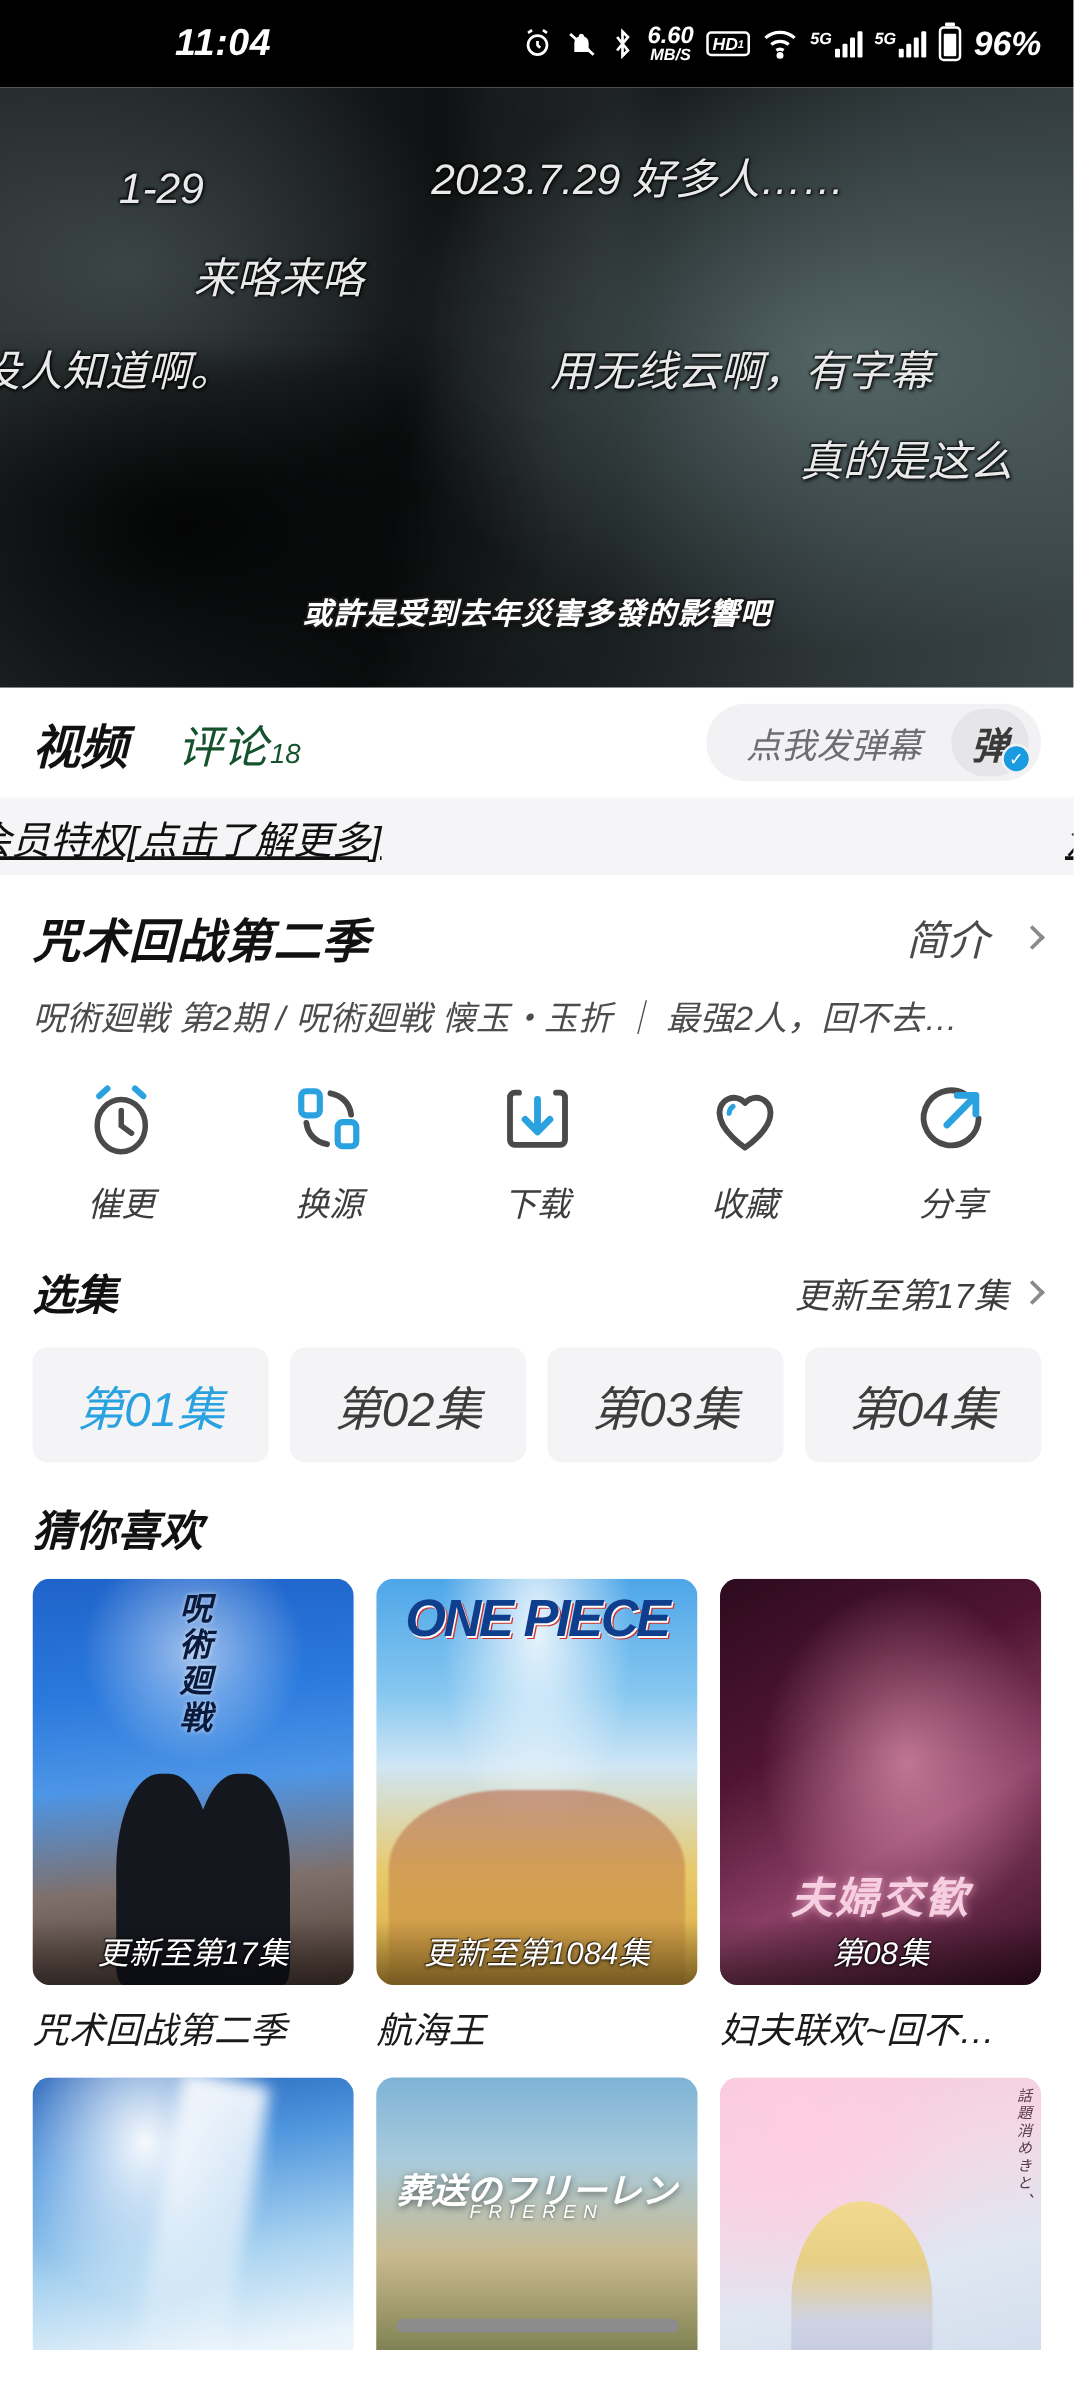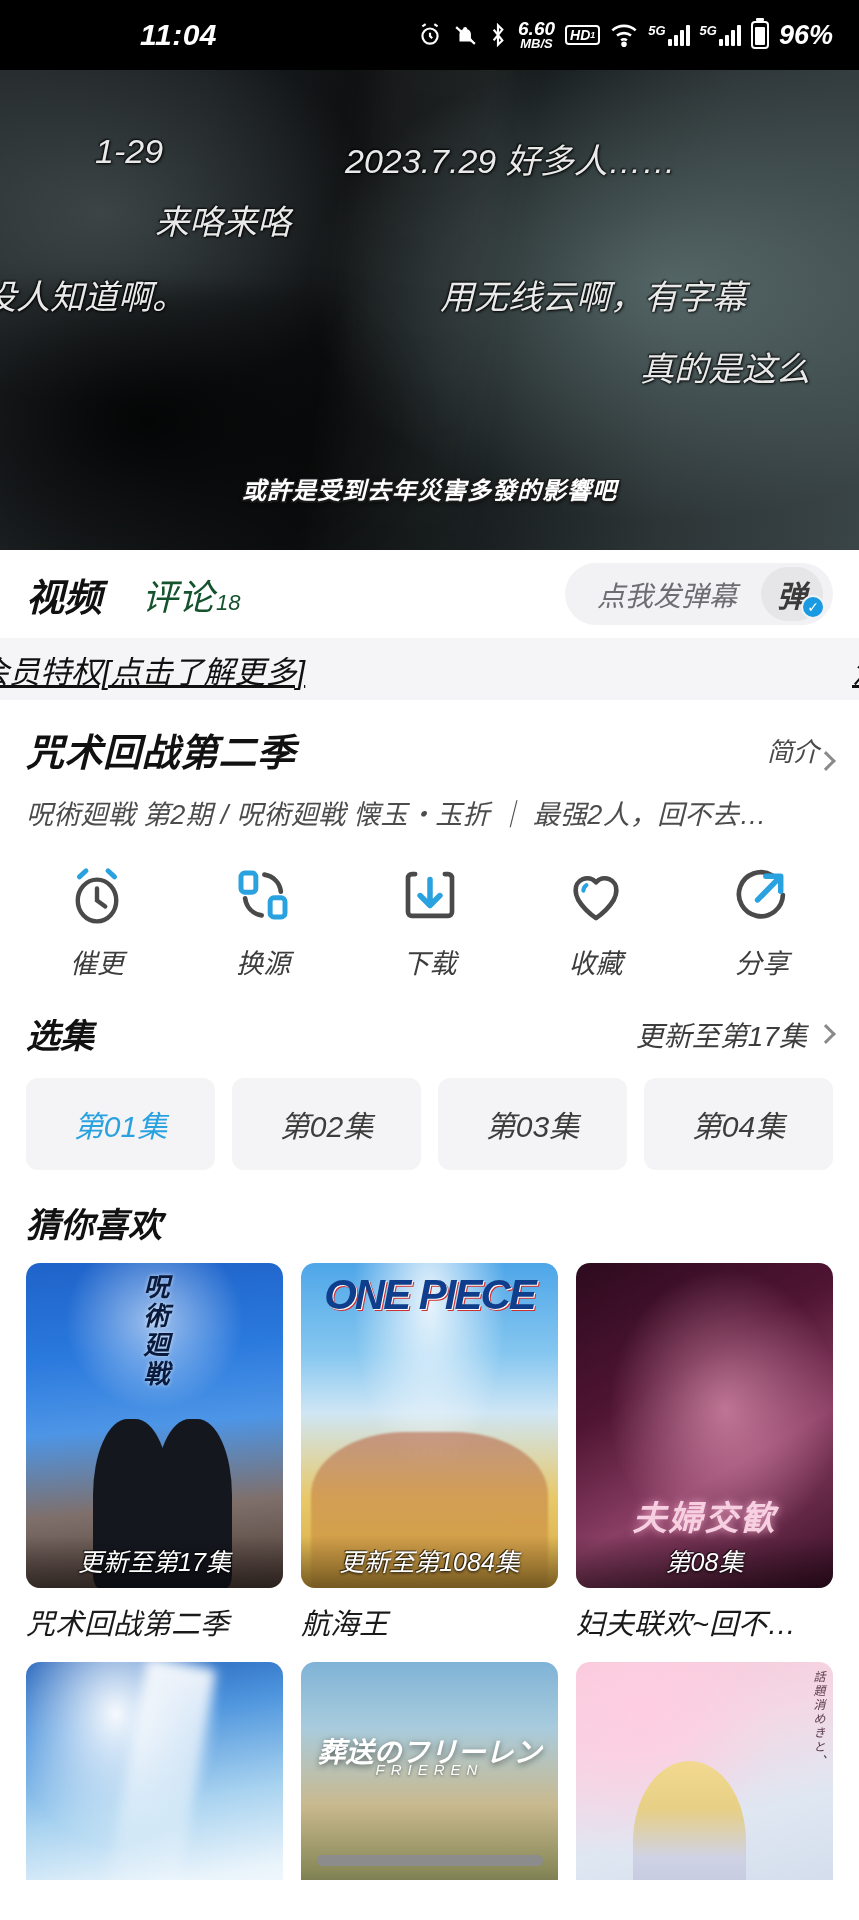--- a/index.html
+++ b/index.html
@@ -110,22 +110,22 @@
   .marquee .mright{
     font-size:31px; color:#111; text-decoration:underline; white-space:nowrap;
     margin-right:-24px;
   }
 
   
   .title-block{ padding:22px 26px 6px; }
   .trow{ display:flex; align-items:center; }
   .vtitle{ font-size:38px; font-weight:700; color:#111; letter-spacing:.5px; }
   .intro{
-    margin-left:auto; display:flex; align-items:flex-end; gap:0;
-    font-size:26px; color:#4a4a4a;
+    margin-left:auto; display:flex; align-items:center; gap:28px;
+    font-size:33px; color:#4a4a4a;
   }
   .chev{ display:inline-block; width:14px; height:14px; border-right:3px solid #8a8a8a;
          border-top:3px solid #8a8a8a; transform:rotate(45deg); }
   .vsub{
     margin-top:16px; font-size:27px; color:#4c4c4c; white-space:nowrap;
     overflow:hidden; text-overflow:ellipsis; letter-spacing:.3px;
   }
 
   
   .actions{ display:flex; padding:24px 14px 10px; }
@@ -135,21 +135,21 @@
 
   
   .ep-head{ display:flex; align-items:center; padding:18px 26px 0; }
   .ep-title{ font-size:34px; font-weight:700; color:#111; }
   .ep-more{ margin-left:auto; display:flex; align-items:center; gap:12px;
             font-size:28px; color:#3d3d3d; }
   .ep-grid{ display:flex; gap:17px; padding:20px 26px 0; }
   .ep{
     flex:1; height:92px; background:#f4f4f6; border-radius:12px;
     display:flex; align-items:center; justify-content:center;
-    font-size:30px; color:#3d3d3d;
+    font-size:38px; color:#3d3d3d;
   }
   .ep.sel{ color:#2ba2e0; }
 
   
   .rec-head{ padding:28px 26px 0; font-size:34px; font-weight:700; color:#111; }
   .rec-grid{ display:grid; grid-template-columns:repeat(3,1fr); gap:18px; padding:16px 26px 0; }
   .card{ display:flex; flex-direction:column; }
   .poster{
     position:relative; width:100%; height:325px; border-radius:14px; overflow:hidden;
     background:#222;
@@ -316,21 +316,21 @@
           <i></i>
         </span>
       <span class="sb-pct">96%</span>
     </div>
   </div>
 
   <div class="player">
     <div class="beam"></div>
     <div class="dark-blob"></div>
     <div class="dm" style="top:62px;left:95px">1-29</div>
-    <div class="dm" style="top:64px;left:345px">2023.7.29 好多人……</div>
+    <div class="dm" style="top:46px;left:345px">2023.7.29 好多人……</div>
     <div class="dm" style="top:125px;left:155px">来咯来咯</div>
     <div class="dm" style="top:200px;left:-18px">没人知道啊。</div>
     <div class="dm" style="top:200px;left:440px">用无线云啊，有字幕</div>
     <div class="dm" style="top:272px;left:640px">真的是这么</div>
     <div class="subtitle">或許是受到去年災害多發的影響吧</div>
   </div>
 
   <div class="tabbar">
     <div class="tab active">
       <span>视频</span>

